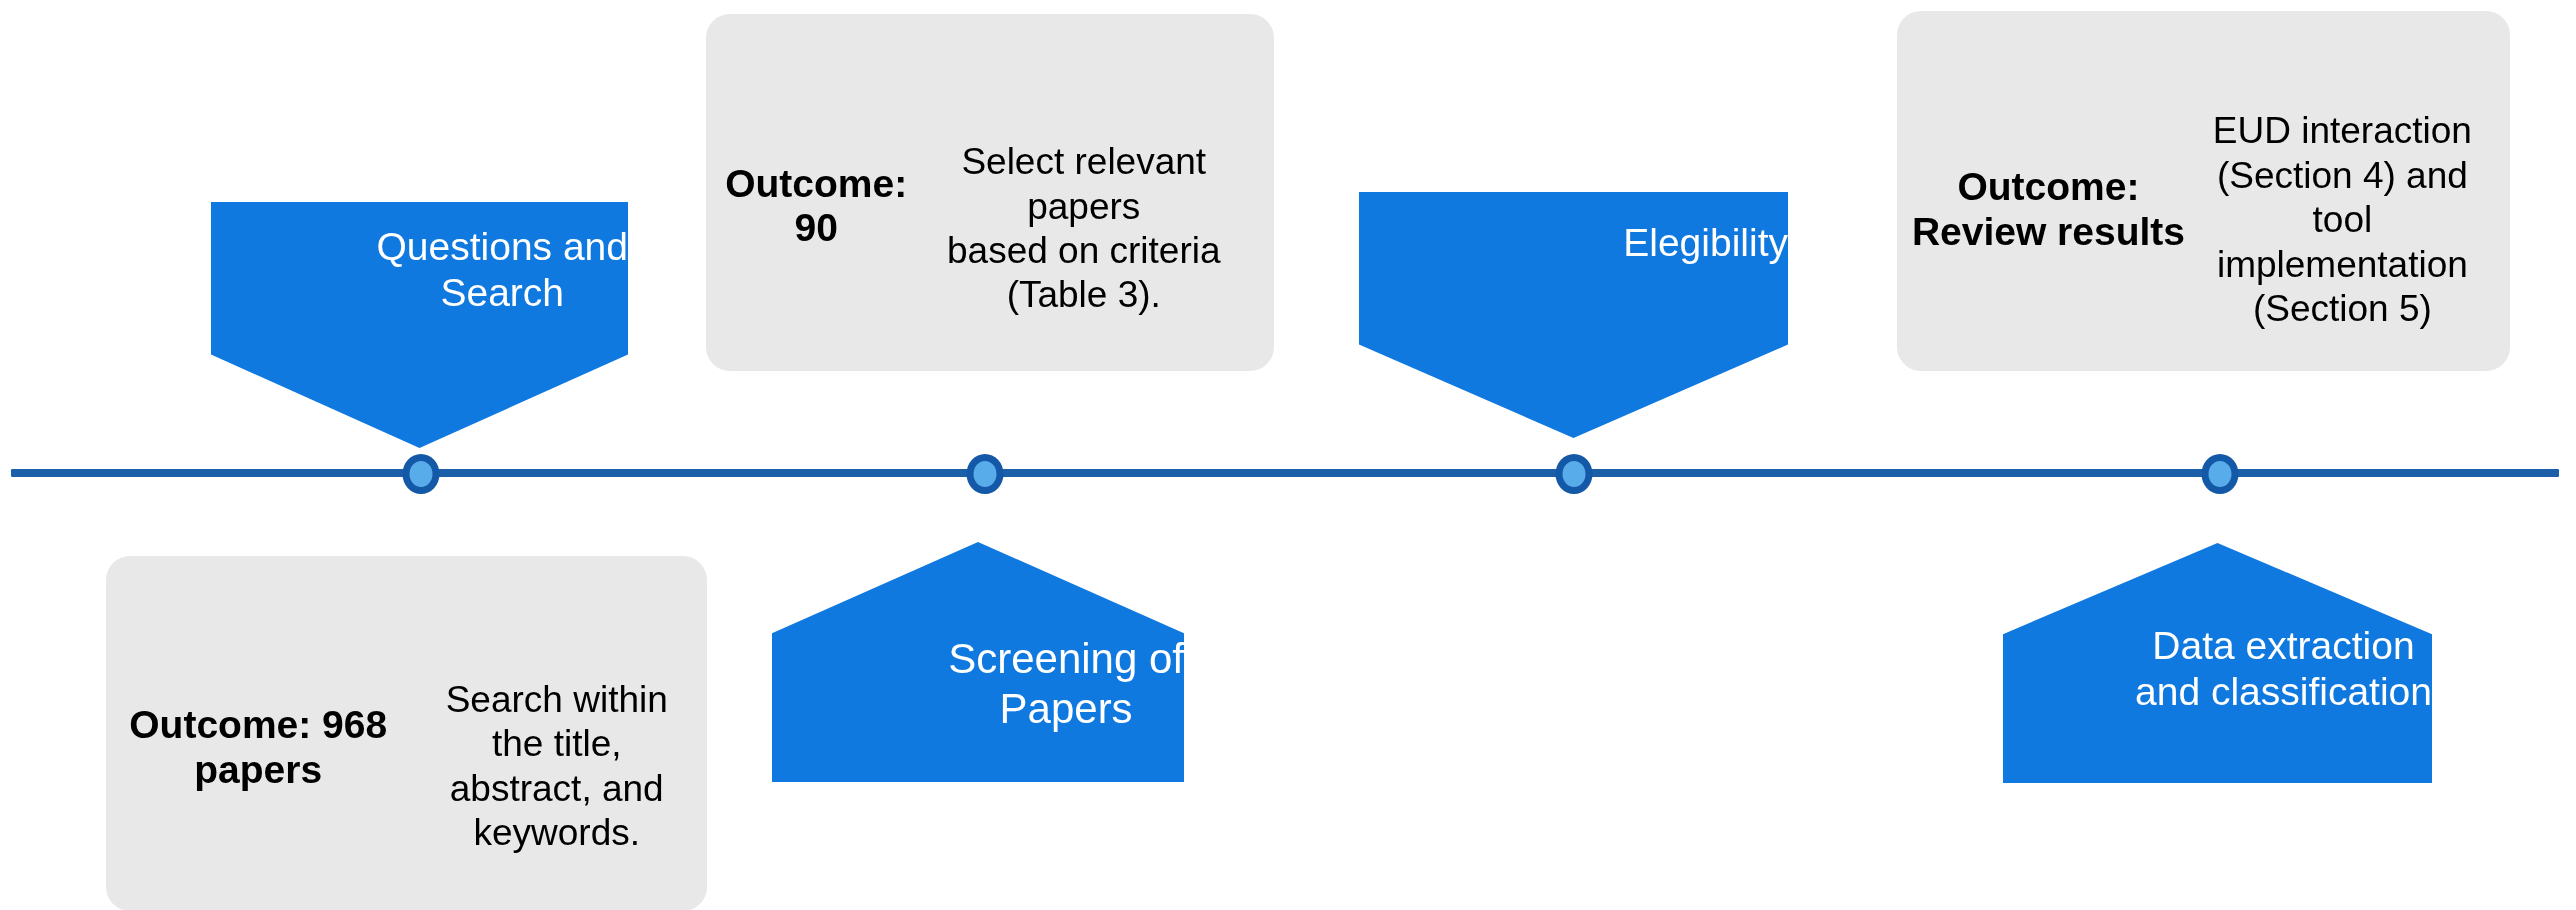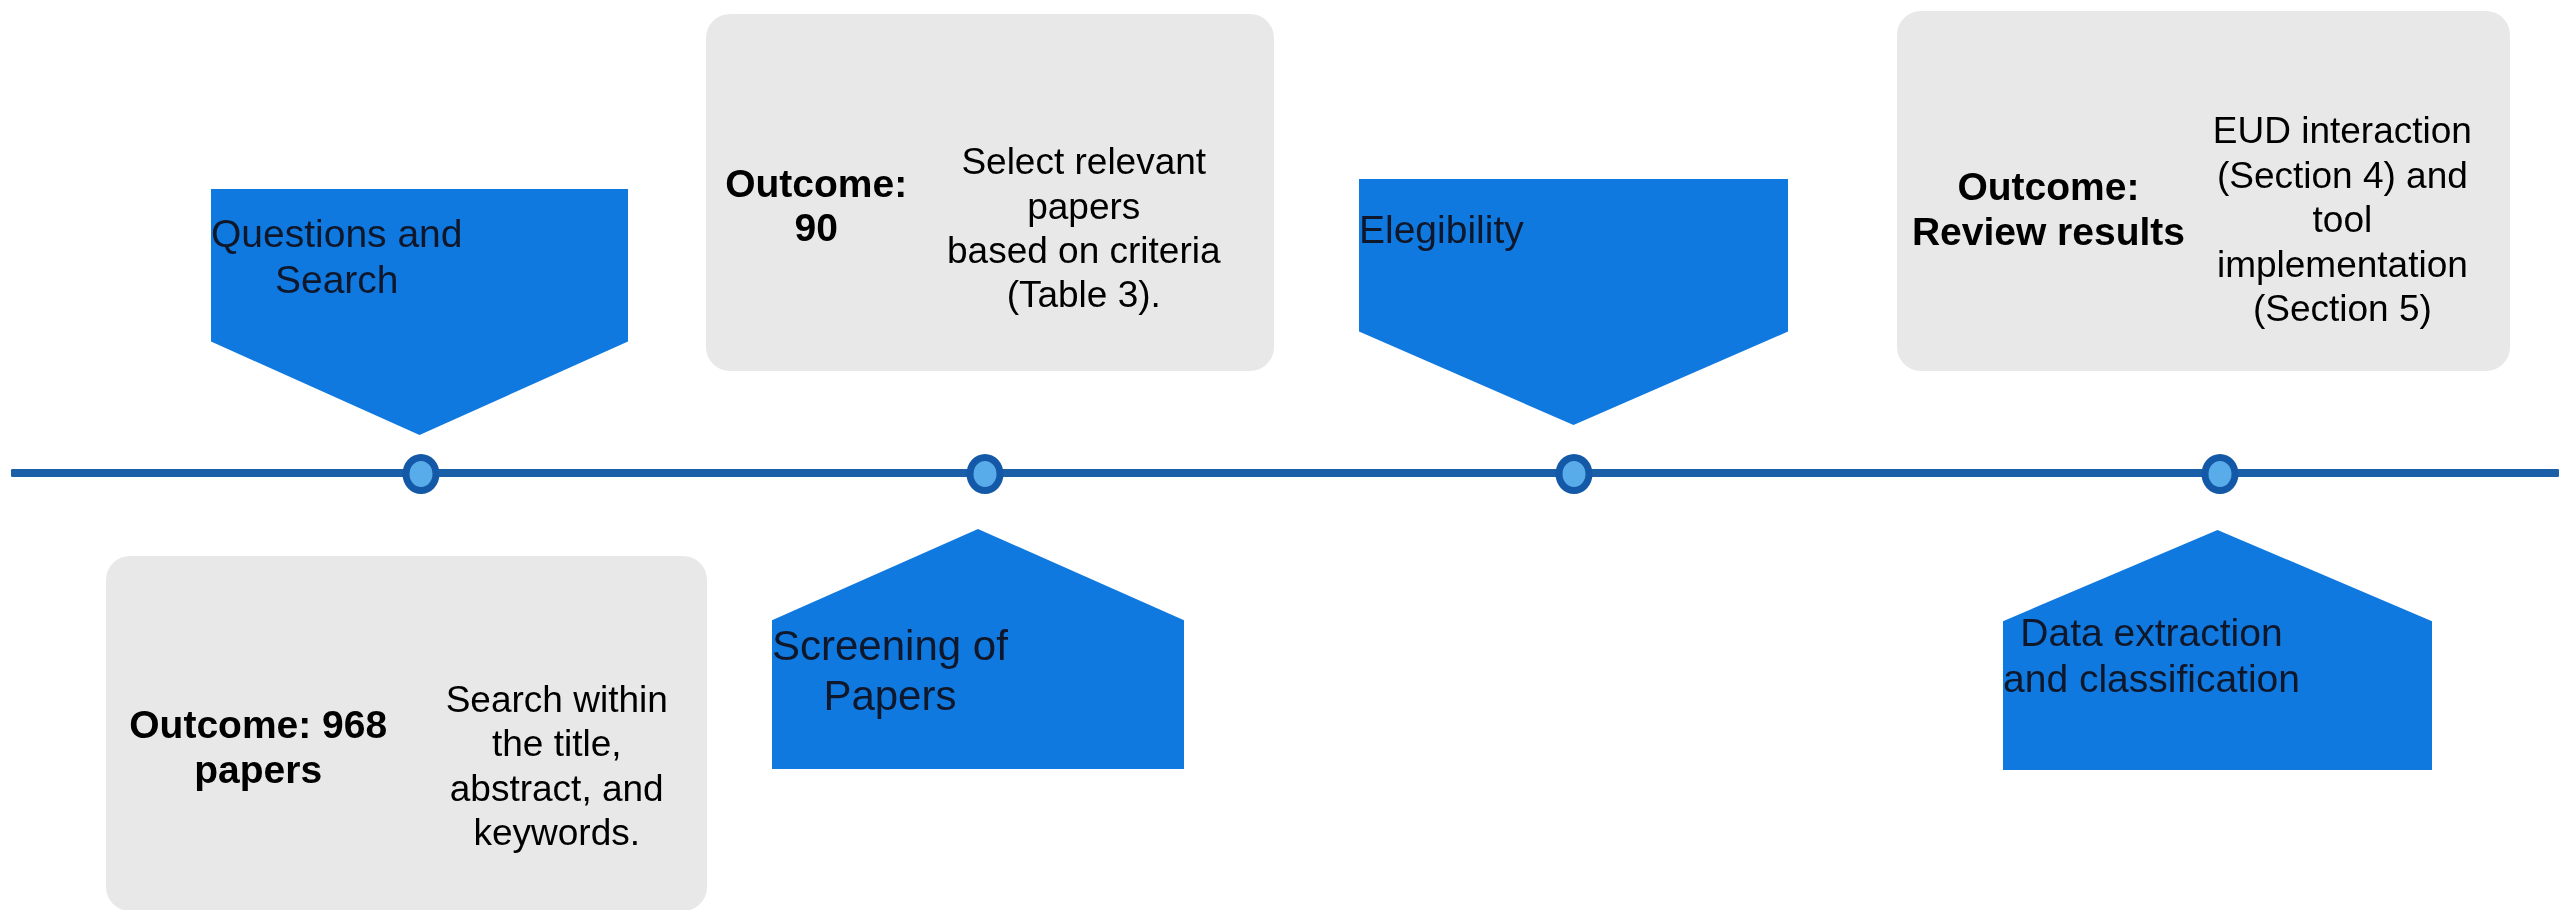--- a/index.html
+++ b/index.html
@@ -61,25 +61,26 @@
     white-space: pre-line;
   }
 
   
   .pent {
     position: absolute;
     background: #1079e0;
     box-sizing: border-box;
     display: flex;
     align-items: flex-start;
-    justify-content: flex-start;
-    color: #0f172a;
+    justify-content: flex-end;
+    color: #ffffff;
     text-align: center;
     line-height: 1.18;
     white-space: pre-line;
+    margin-top: 13px;
   }
   .pent-down {
     
     clip-path: polygon(0% 0%, 100% 0%, 100% 62%, 50% 100%, 0% 62%);
   }
   .pent-up {
     
     clip-path: polygon(50% 0%, 100% 38%, 100% 100%, 0% 100%, 0% 38%);
   }
 

